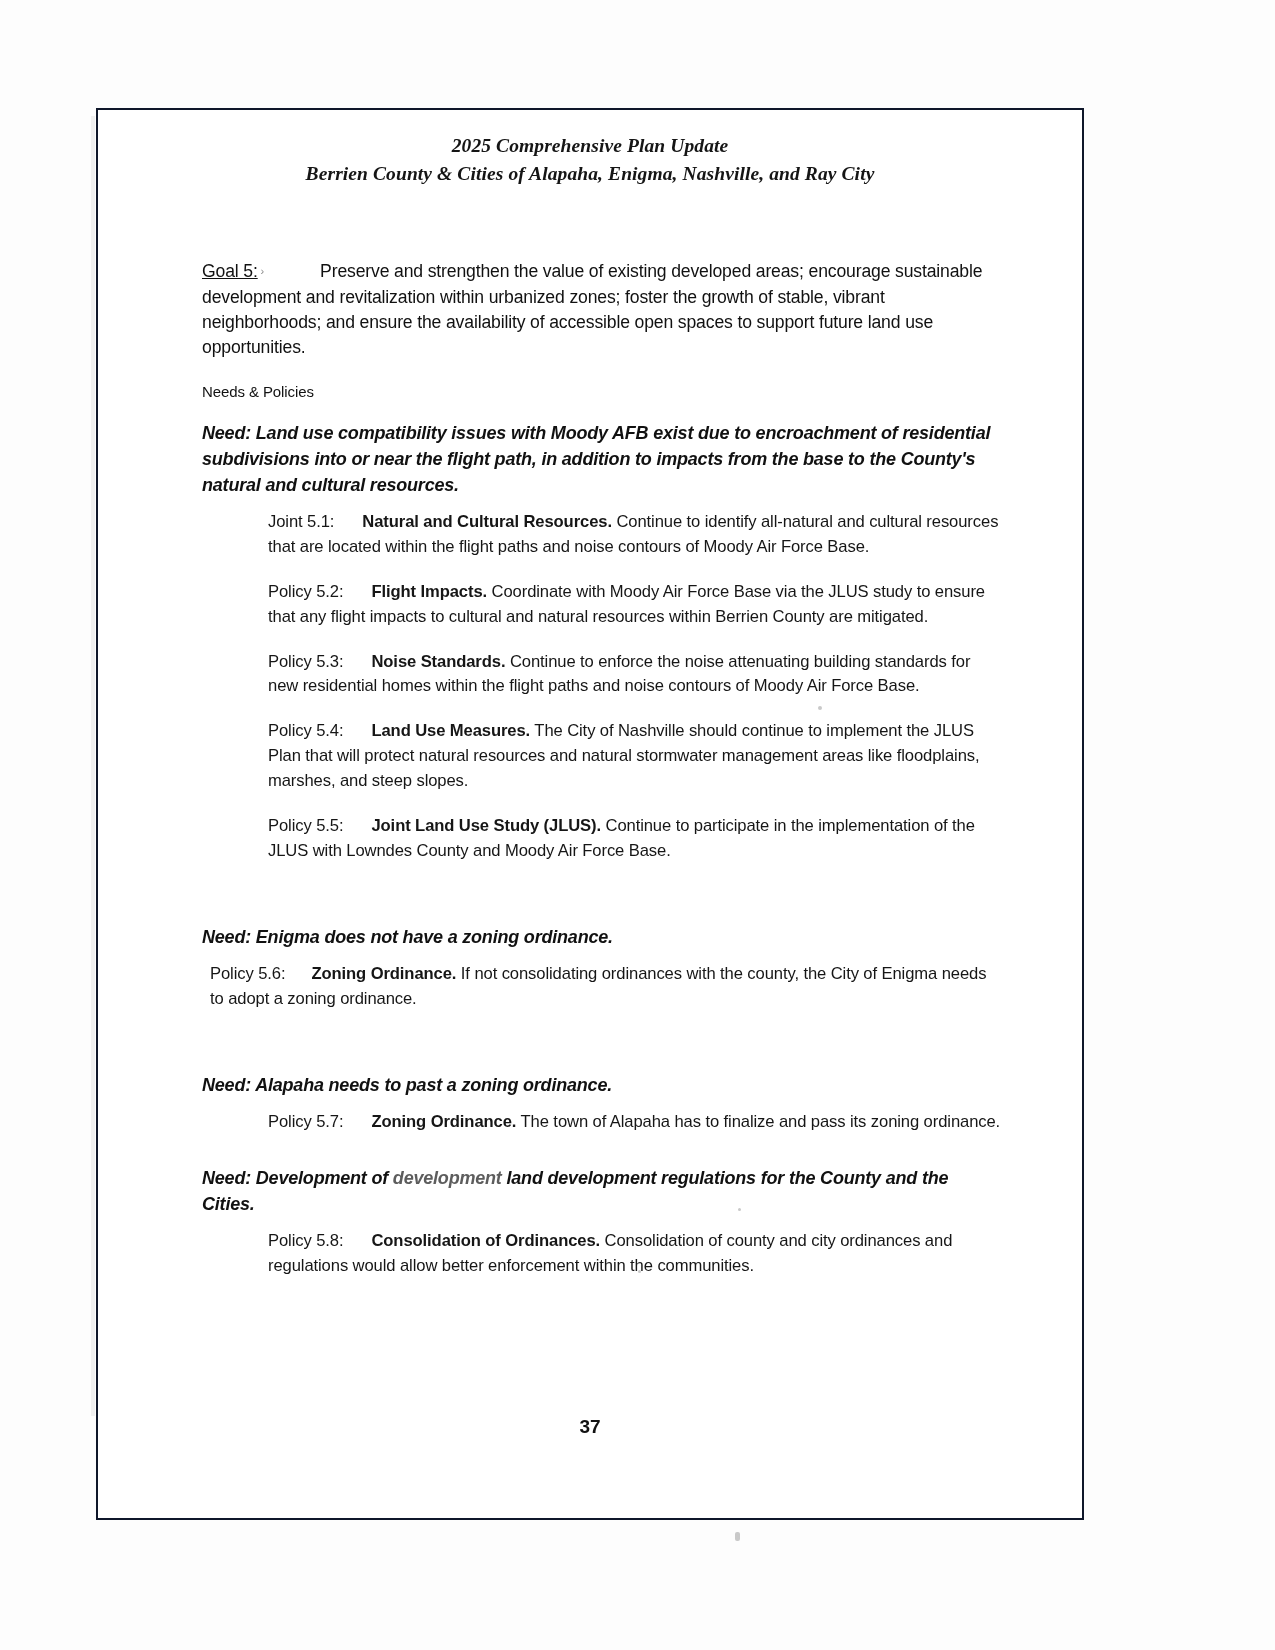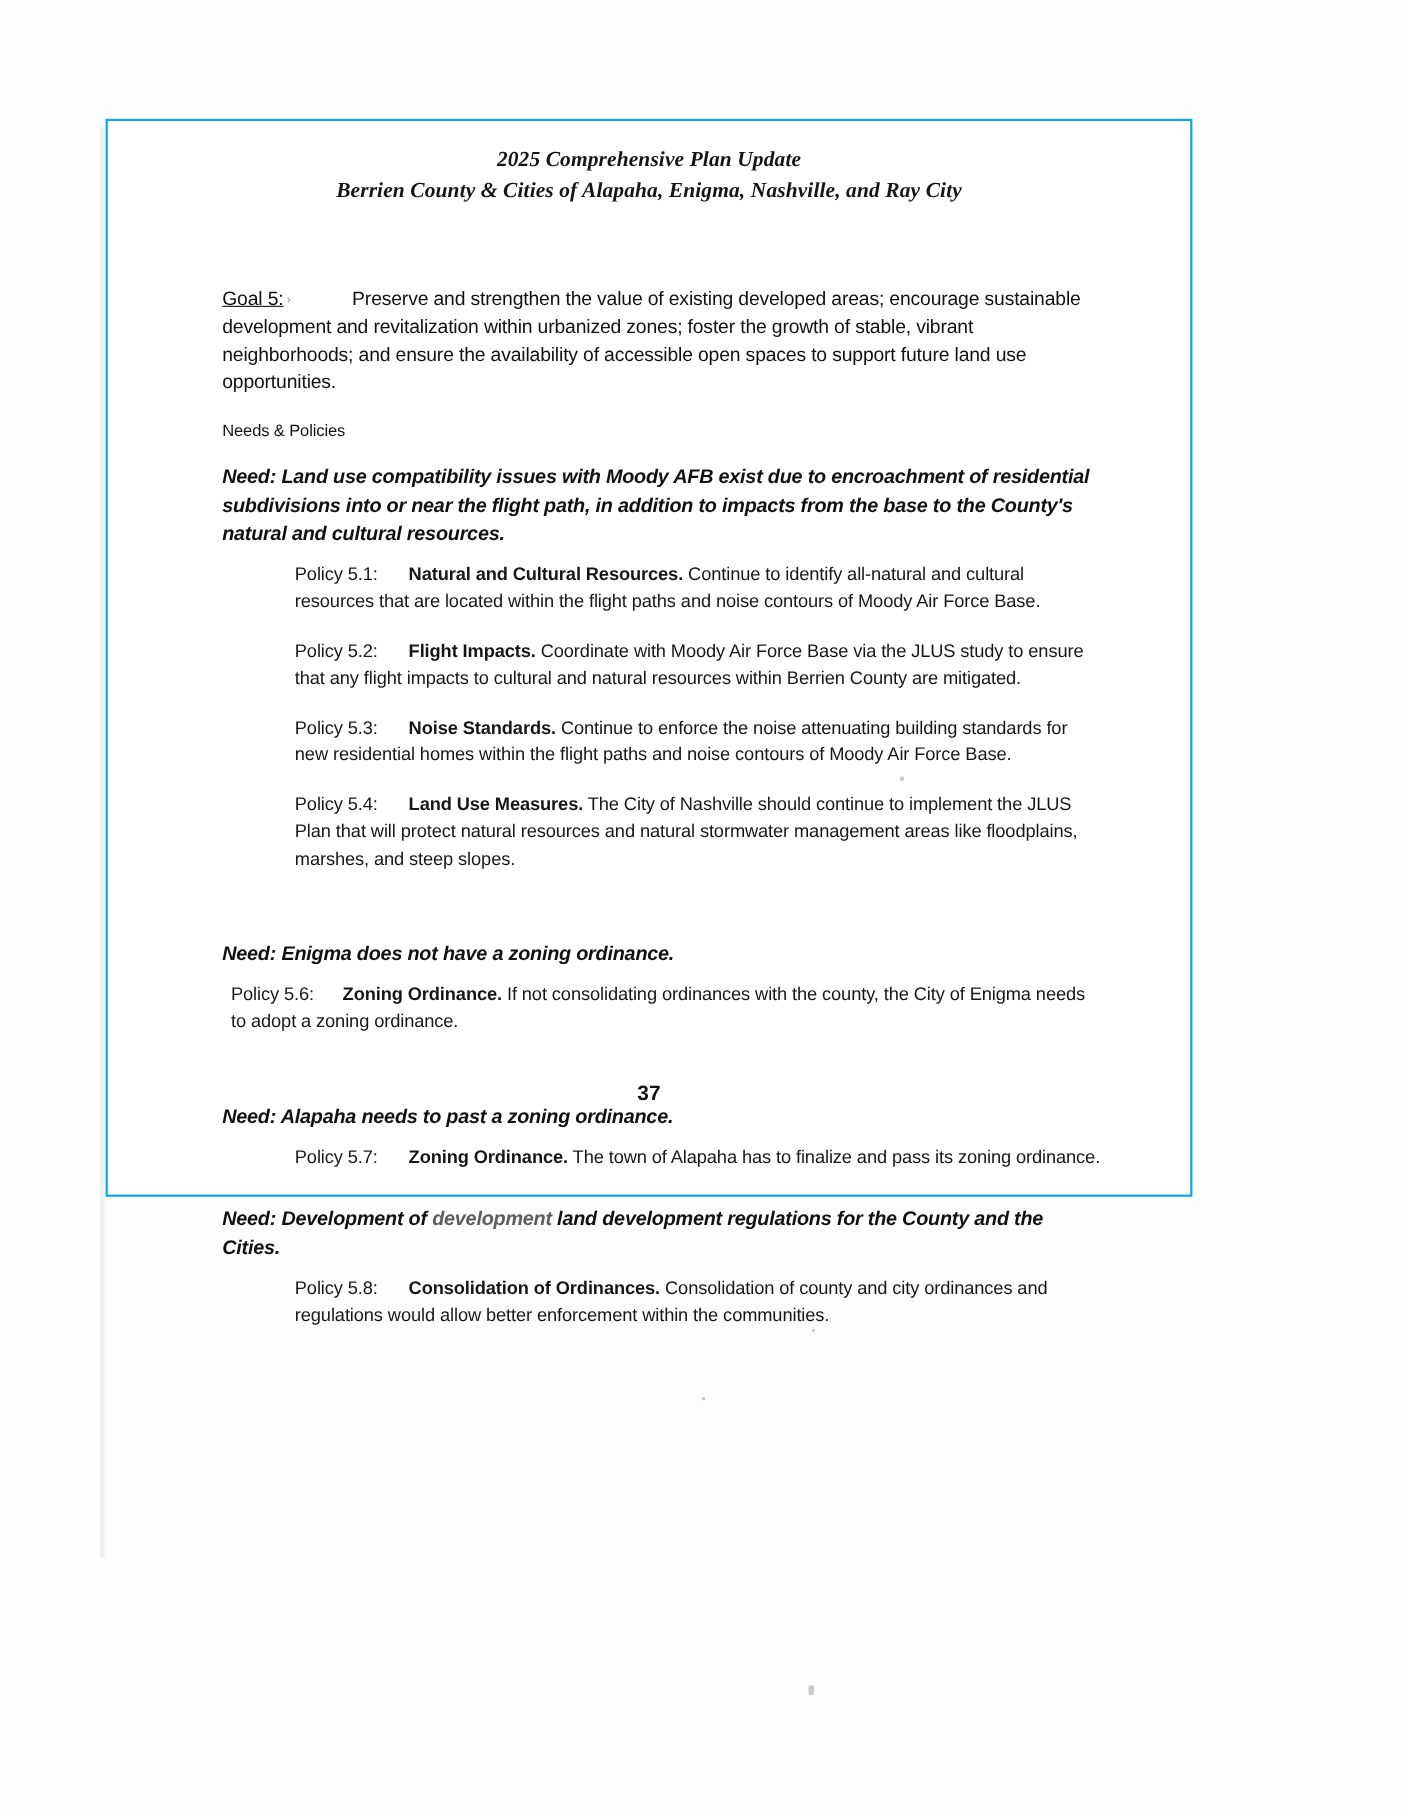--- a/index.html
+++ b/index.html
@@ -21,23 +21,23 @@
     inset: 0;
     background: #fdfdfd;
   }
 
   
   #page-sheet {
     position: absolute;
     left: 96px;
     top: 108px;
     width: 988px;
-    height: 980px;
+    height: 1412px;
     background: #ffffff;
-    border: 2px solid #0ea5e9;
+    border: 2px solid #0f172a;
     box-sizing: border-box;
   }
   
   #page-sheet::before {
     content: "";
     position: absolute;
     left: -7px;
     top: 6px;
     width: 4px;
     height: 1300px;
@@ -187,39 +187,43 @@
 
       <p class="goal-block">
         <span class="goal-label">Goal 5:</span><span class="goal-speck">&nbsp;›</span><span class="goal-gap"></span><span>Preserve and strengthen the value of existing developed areas; encourage sustainable development and revitalization within urbanized zones; foster the growth of stable, vibrant neighborhoods; and ensure the availability of accessible open spaces to support future land use opportunities.</span>
       </p>
 
       <p class="section-heading">Needs &amp; Policies</p>
 
       <p class="need">Need: Land use compatibility issues with Moody AFB exist due to encroachment of residential subdivisions into or near the flight path, in addition to impacts from the base to the County's natural and cultural resources.</p>
 
       <p class="policy">
-        <span class="pnum">Policy 5.1:</span><span class="ptab"></span><span class="ptitle">Natural and Cultural Resources.</span>
+        <span class="pnum">Joint 5.1:</span><span class="ptab"></span><span class="ptitle">Natural and Cultural Resources.</span>
         <span>Continue to identify all-natural and cultural resources that are located within the flight paths and noise contours of Moody Air Force Base.</span>
       </p>
 
       <p class="policy">
         <span class="pnum">Policy 5.2:</span><span class="ptab"></span><span class="ptitle">Flight Impacts.</span>
         <span>Coordinate with Moody Air Force Base via the JLUS study to ensure that any flight impacts to cultural and natural resources within Berrien County are mitigated.</span>
       </p>
 
       <p class="policy">
         <span class="pnum">Policy 5.3:</span><span class="ptab"></span><span class="ptitle">Noise Standards.</span>
         <span>Continue to enforce the noise attenuating building standards for new residential homes within the flight paths and noise contours of Moody Air Force Base.</span>
       </p>
 
       <p class="policy">
         <span class="pnum">Policy 5.4:</span><span class="ptab"></span><span class="ptitle">Land Use Measures.</span>
         <span>The City of Nashville should continue to implement the JLUS Plan that will protect natural resources and natural stormwater management areas like floodplains, marshes, and steep slopes.</span>
       </p>
 
+      <p class="policy">
+        <span class="pnum">Policy 5.5:</span><span class="ptab"></span><span class="ptitle">Joint Land Use Study (JLUS).</span>
+        <span>Continue to participate in the implementation of the JLUS with Lowndes County and Moody Air Force Base.</span>
+      </p>
 
       <div class="gap-lg"></div>
 
       <p class="need">Need: Enigma does not have a zoning ordinance.</p>
 
       <p class="policy policy-outdent">
         <span class="pnum">Policy 5.6:</span><span class="ptab"></span><span class="ptitle">Zoning Ordinance.</span>
         <span>If not consolidating ordinances with the county, the City of Enigma needs to adopt a zoning ordinance.</span>
       </p>
 

